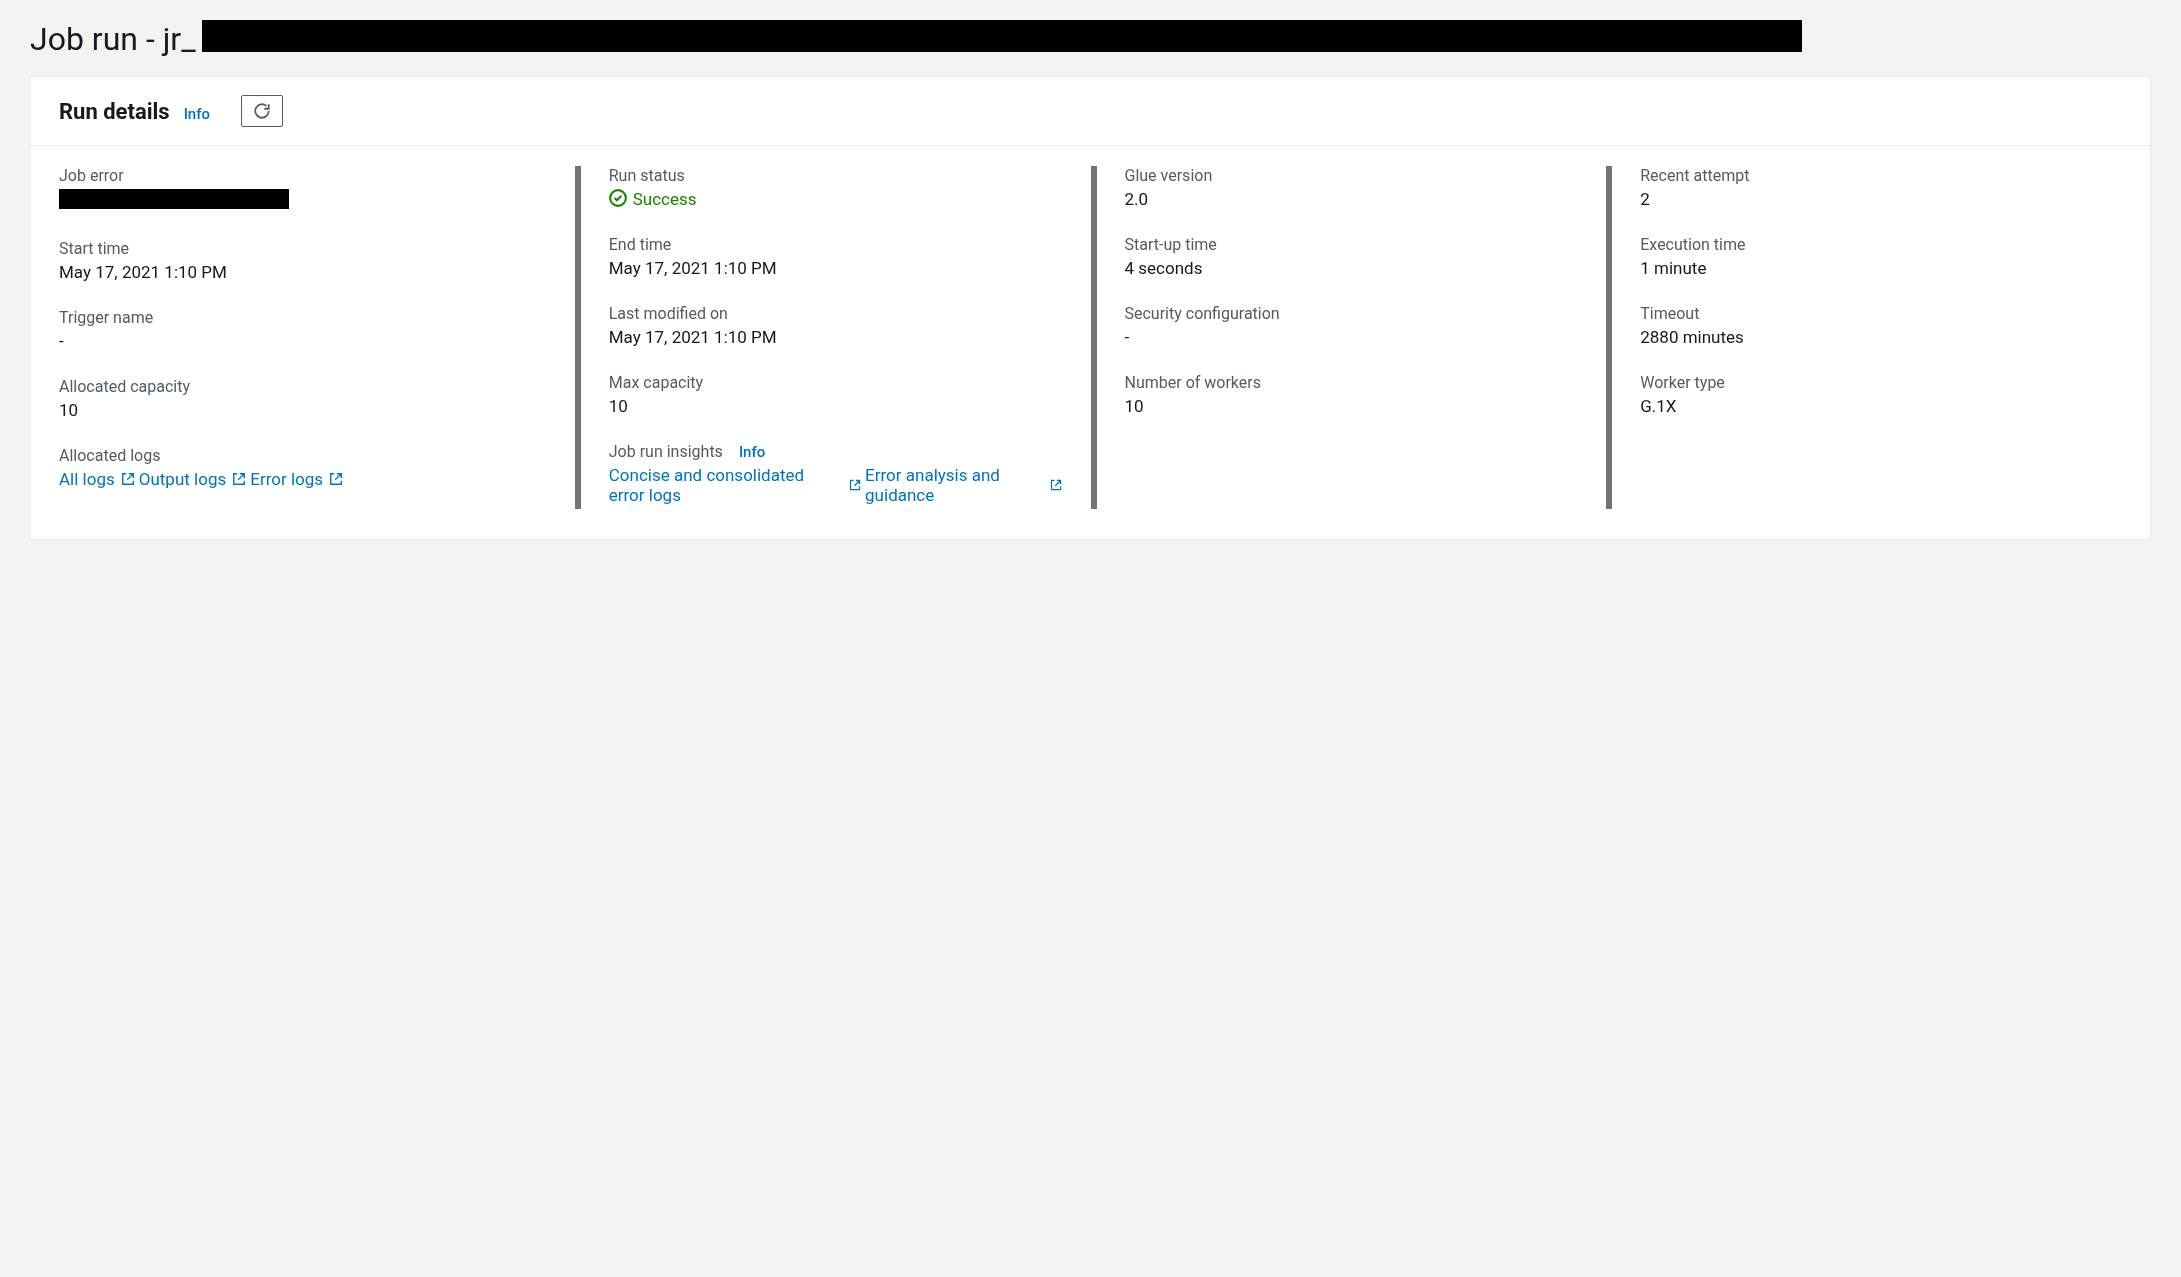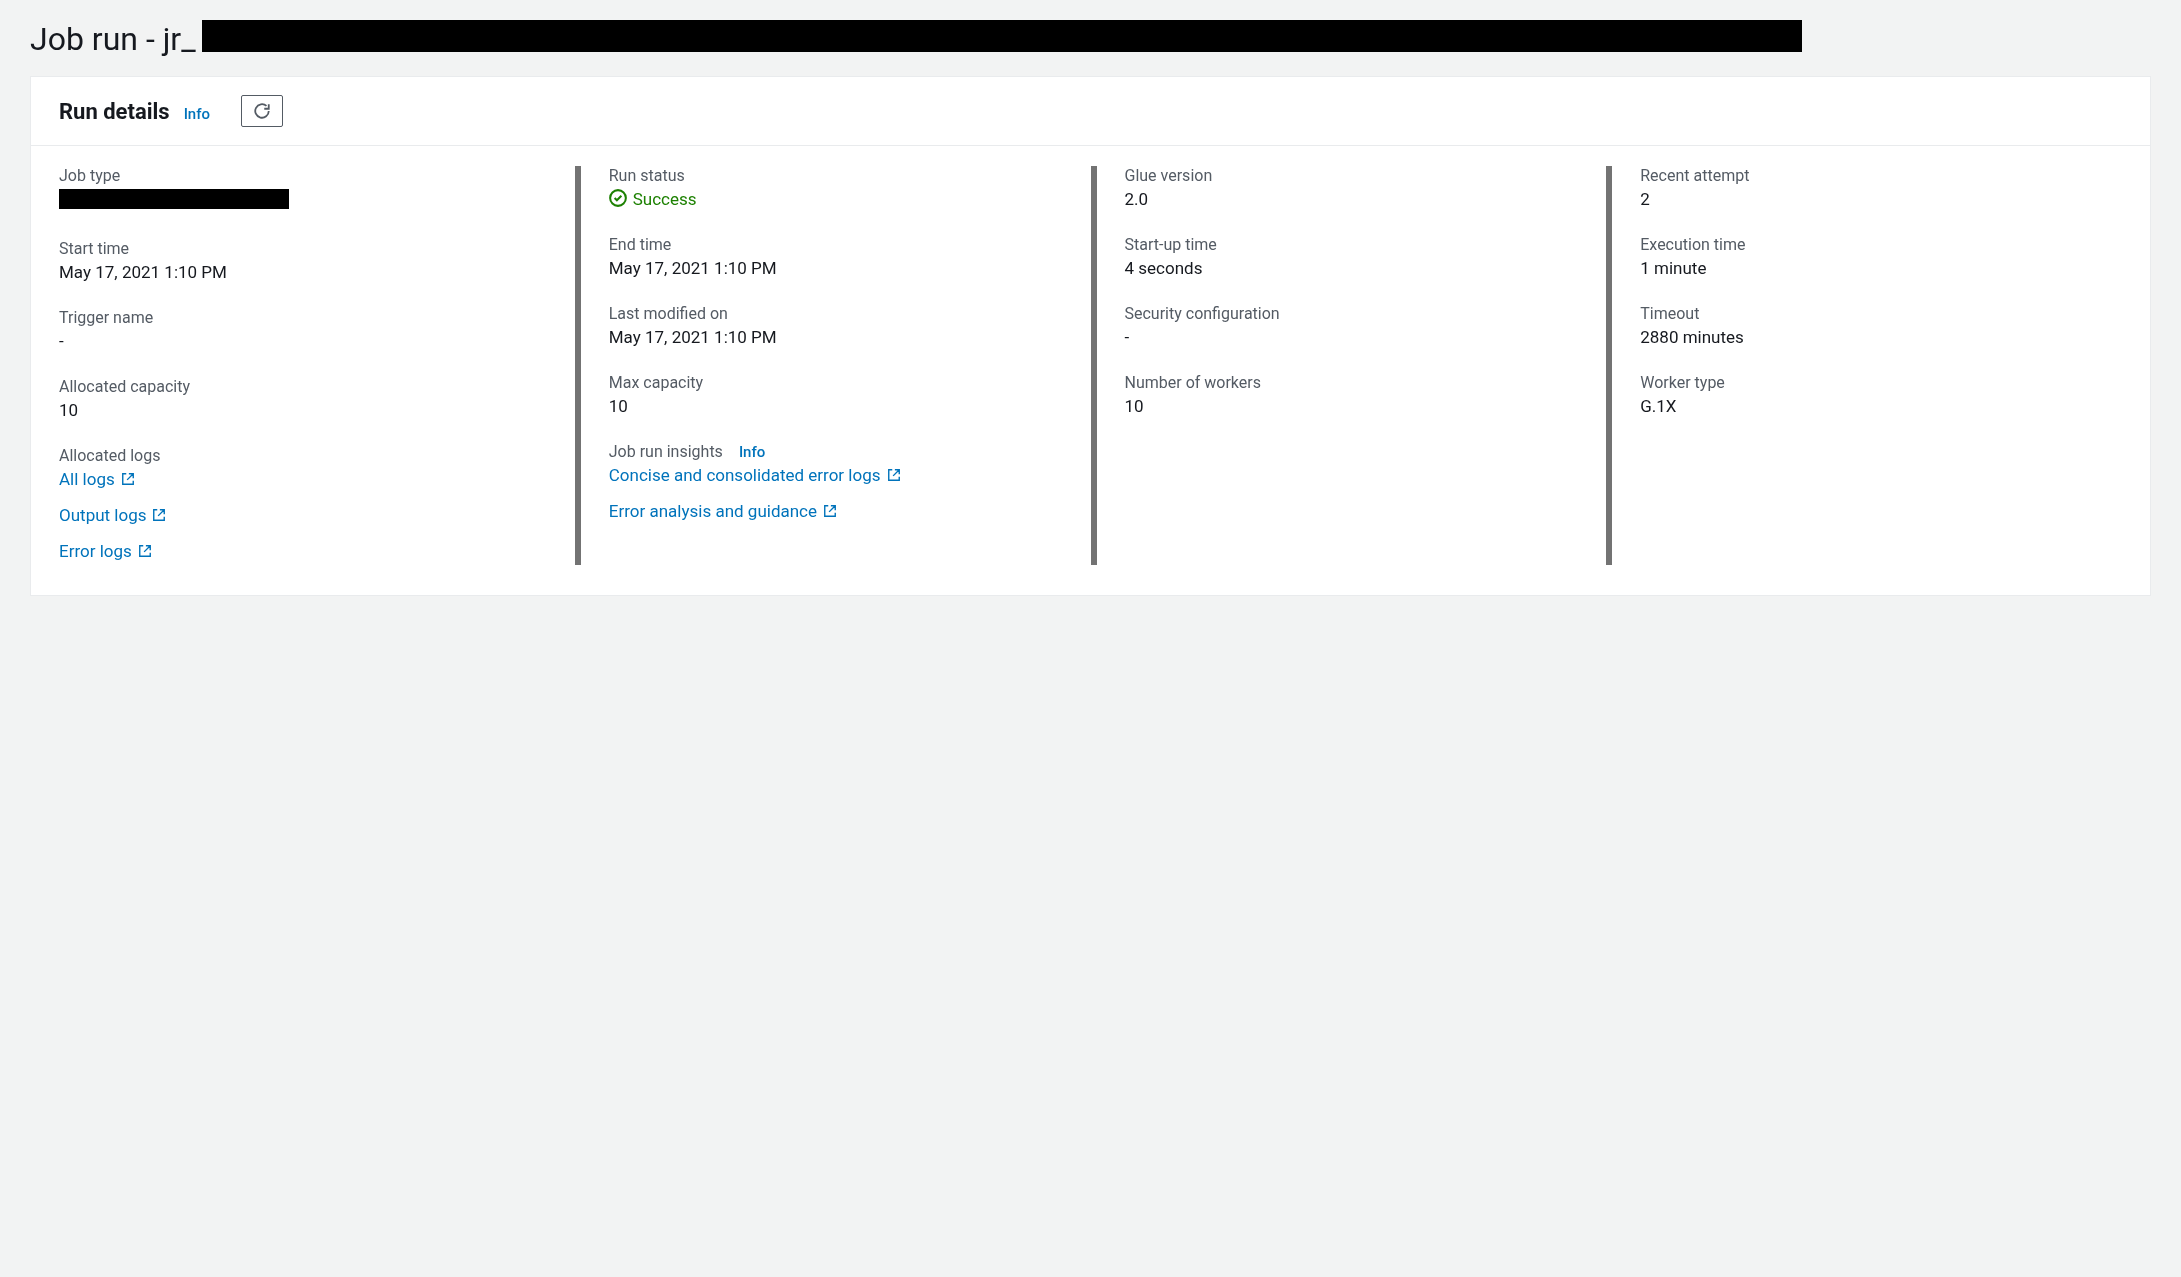--- a/index.html
+++ b/index.html
@@ -126,21 +126,21 @@
   .link {
     color: #0073bb;
     font-size: 17px;
     cursor: pointer;
     display: inline-flex;
     align-items: center;
     gap: 6px;
     margin-bottom: 4px;
   }
   .link svg { width: 14px; height: 14px; }
-  .link-stack { display: flex; flex-direction: column; gap: 12px; }
+  .link-stack { display: flex; gap: 4px; }
   .insights-label { display:flex; align-items:center; gap:16px; }
 </style>
 </head>
 <body>
 
 <h1 class="page-title">
   <span>Job run - jr_</span>
   <span class="redacted"></span>
 </h1>
 
@@ -158,21 +158,21 @@
     </button>
   </div>
 
   <div class="panel-body">
 
 
     <div class="detail-grid">
 
       <div class="detail-col">
         <div class="field">
-          <div class="field-label">Job type</div>
+          <div class="field-label">Job error</div>
           <div class="field-value"><span class="redacted-block"></span></div>
         </div>
         <div class="field">
           <div class="field-label">Start time</div>
           <div class="field-value">May 17, 2021 1:10 PM</div>
         </div>
         <div class="field">
           <div class="field-label">Trigger name</div>
           <div class="field-value">-</div>
         </div>

